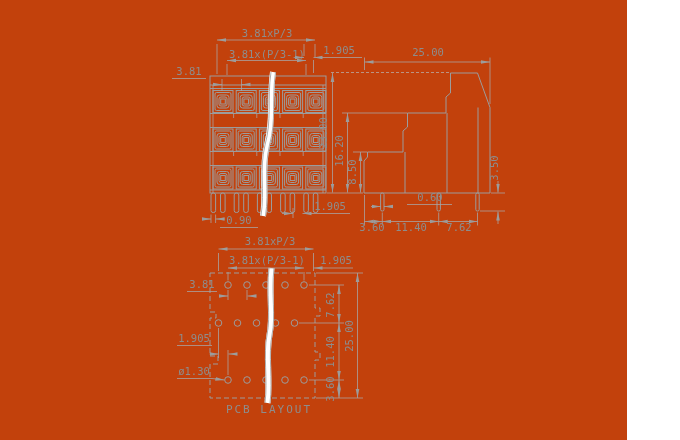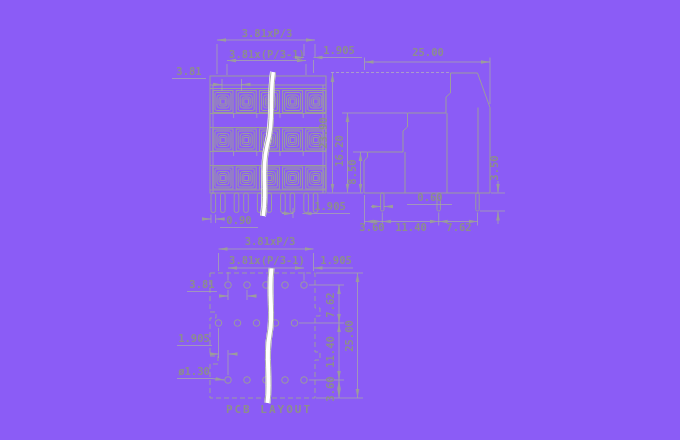--- a/index.html
+++ b/index.html
@@ -1,17 +1,17 @@
 <!DOCTYPE html>
 <html><head>
 <meta charset="utf-8">
 <style>
   html,body{margin:0;padding:0;background:#ffffff;}
-  .page{position:relative;width:680px;height:440px;background:#8b5cf6;overflow:hidden;
-        font-family:"DejaVu Sans Mono", monospace;font-weight:bold;}
+  .page{position:relative;width:627px;height:440px;background:#c2410c;overflow:hidden;
+        font-family:"DejaVu Sans Mono", monospace;}
   svg{display:block;}
   .ln   {stroke:#9c9c9c;stroke-width:1;fill:none;}
   .thin {stroke:#a8a8a8;stroke-width:0.75;fill:none;}
   .proj {stroke:#b8b8b8;stroke-width:0.7;fill:none;stroke-dasharray:3 2;}
   .dash {stroke:#9c9c9c;stroke-width:1;fill:none;stroke-dasharray:5 3;}
   .white{stroke:#ffffff;stroke-width:6;fill:none;}
   .brk  {stroke:#a5a5a5;stroke-width:0.9;fill:none;}
   text  {fill:#8d8d8d;font-size:10.5px;font-family:"DejaVu Sans Mono", monospace;}
   .ttl  {letter-spacing:2px;font-size:11px;}
 </style>

